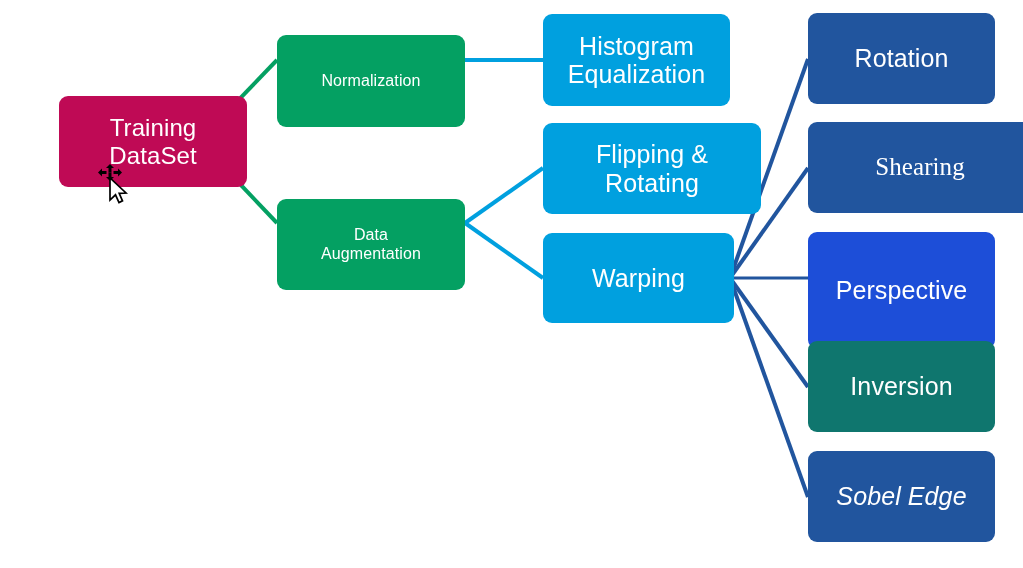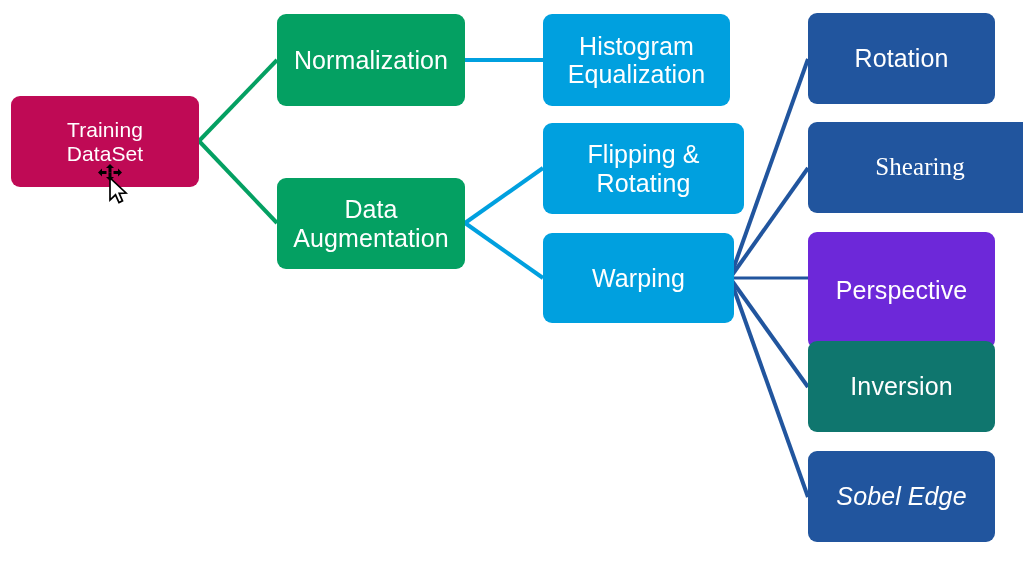--- a/index.html
+++ b/index.html
@@ -39,22 +39,22 @@
     letter-spacing: 0.1px;
     white-space: pre-line;
     font-weight: 400;
     -webkit-font-smoothing: antialiased;
   }
   .node-root    { background: #BF0A55; }
   .node-green   { background: #04A062; }
   .node-cyan    { background: #00A0DF; }
   .node-blue    { background: #21559E; text-align: center; }
 
-  .lvl1-text { font-size: 21px; }
-  .lvl2-text { font-size: 25px; }
+  .lvl1-text { font-size: 24px; margin-left: 48px; }
+  .lvl2-text { font-size: 16px; margin-top: 21px; }
   .lvl3-text { font-size: 25px; }
   .lvl4-text { font-size: 25px; }
 
   
   #cursor {
     position: absolute;
     width: 34px;
     height: 40px;
     pointer-events: none;
   }
@@ -78,26 +78,26 @@
     </svg>
 
   <div id="nodes-layer">
       <div class="node node-root lvl1-text" style="left: 11px; top: 96px; width: 188px; height: 91px; background: rgb(191, 10, 85); color: rgb(255, 255, 255);"><span>Training
 DataSet</span></div>
       <div class="node node-green lvl2-text" style="left: 277px; top: 14px; width: 188px; height: 92px; background: rgb(4, 160, 98); color: rgb(255, 255, 255);"><span>Normalization</span></div>
       <div class="node node-green lvl2-text" style="left: 277px; top: 178px; width: 188px; height: 91px; background: rgb(4, 160, 98); color: rgb(255, 255, 255); align-items: center;"><span>Data
 Augmentation</span></div>
       <div class="node node-cyan lvl3-text" style="left: 543px; top: 14px; width: 187px; height: 92px; background: rgb(0, 160, 223); color: rgb(255, 255, 255);"><span>Histogram
 Equalization</span></div>
-      <div class="node node-cyan lvl3-text" style="left: 543px; top: 123px; width: 201px; height: 91px; background: rgb(0, 160, 223); color: rgb(255, 255, 255);"><span>Flipping &amp;
+      <div class="node node-cyan lvl3-text" style="left: 543px; top: 123px; width: 218px; height: 91px; background: rgb(0, 160, 223); color: rgb(255, 255, 255);"><span>Flipping &amp;
 Rotating</span></div>
       <div class="node node-cyan lvl3-text" style="left: 543px; top: 233px; width: 191px; height: 90px; background: rgb(0, 160, 223); color: rgb(255, 255, 255);"><span>Warping</span></div>
       <div class="node node-blue lvl4-text" style="left: 808px; top: 13px; width: 187px; height: 91px; background: rgb(33, 85, 158); color: rgb(255, 255, 255);"><span>Rotation</span></div>
       <div class="node node-blue lvl4-text" style="left: 808px; top: 122px; width: 224px; height: 91px; background: rgb(33, 85, 158); color: rgb(255, 255, 255); font-family: Liberation Serif, serif;"><span>Shearing</span></div>
-      <div class="node node-blue lvl4-text" style="left: 808px; top: 232px; width: 187px; height: 117px; background: #6d28d9; color: rgb(255, 255, 255);"><span>Perspective</span></div>
+      <div class="node node-blue lvl4-text" style="left: 808px; top: 232px; width: 187px; height: 117px; background: #1d4ed8; color: rgb(255, 255, 255);"><span>Perspective</span></div>
       <div class="node node-blue lvl4-text" style="left: 808px; top: 341px; width: 187px; height: 91px; background: #0f766e; color: rgb(255, 255, 255);"><span>Inversion</span></div>
       <div class="node node-blue lvl4-text" style="left: 808px; top: 451px; width: 187px; height: 91px; background: rgb(33, 85, 158); color: rgb(255, 255, 255); font-style: italic;"><span>Sobel Edge</span></div>
     </div>
 
   <div id="cursor" style="left: 98px; top: 164px;">
     <svg width="34" height="40" viewBox="0 0 34 40" xmlns="http://www.w3.org/2000/svg">
 
       <g fill="#000000">
         <path d="M12 0 L16 4 L13.5 4 L13.5 8.5 L10.5 8.5 L10.5 4 L8 4 Z"></path>
         <path d="M12 17 L8 13 L10.5 13 L10.5 8.5 L13.5 8.5 L13.5 13 L16 13 Z"></path>

